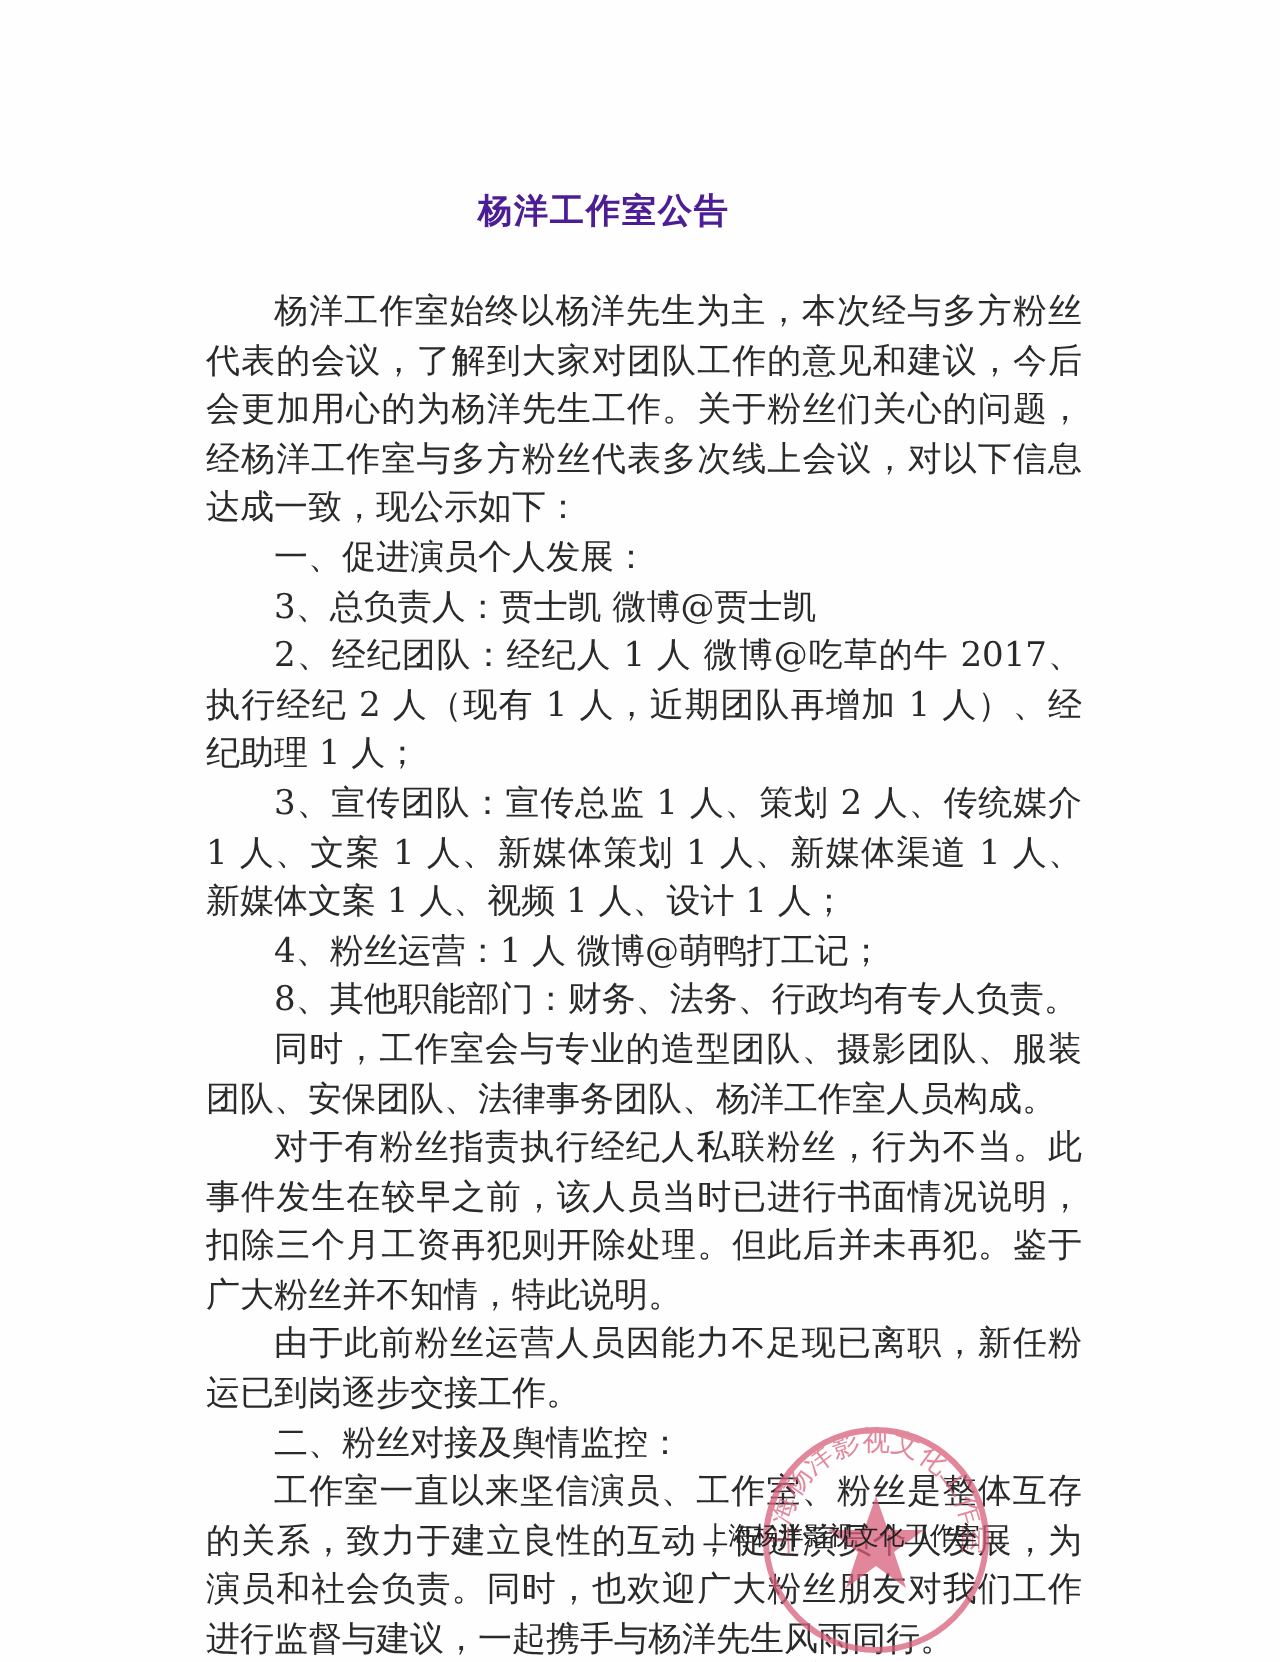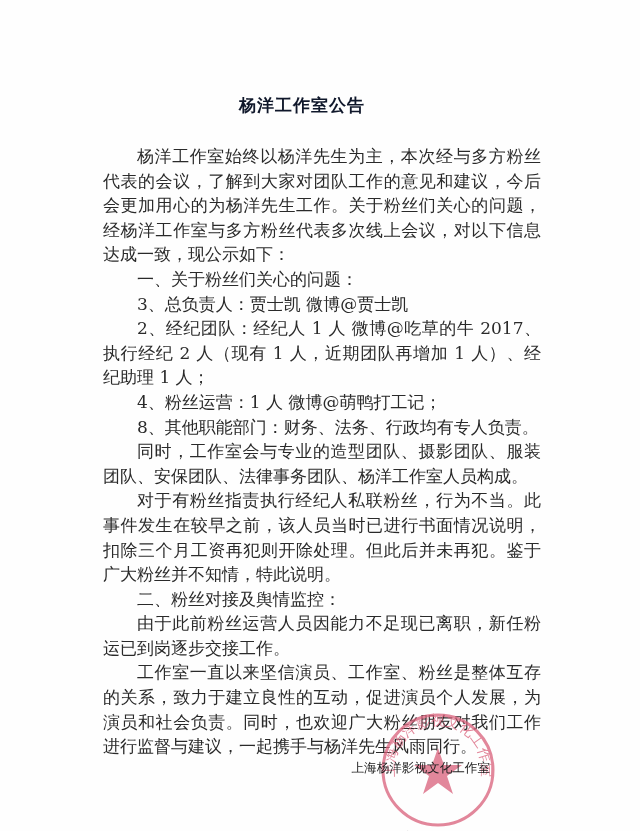--- a/index.html
+++ b/index.html
@@ -8,21 +8,21 @@
     background: #fefefe;
     position: relative;
     font-family: "DejaVu Serif", "Liberation Serif", serif;
     color: #2a2a2a;
   }
   .title {
     position: absolute; left: 0; width: 604px; top: 94px;
     text-align: center;
     font-family: Liberation Serif, serif;
     font-weight: bold; font-size: 17px; letter-spacing: 1px;
-    color: #0f172a;
+    color: #4c1d95;
   }
   .body {
     position: absolute; left: 103px; width: 438px; top: 144px;
     font-size: 17px; line-height: 24.6px;
     text-align: justify;
   }
   .p { margin: 0; text-indent: 2em; }
   .sig {
     position: absolute; left: 340px; width: 150px;
     text-align: right; font-size: 12.6px; color: #222;
@@ -32,29 +32,30 @@
     opacity: 0.75;
   }
 </style>
 </head>
 <body>
 
 <div class="title">杨洋工作室公告</div>
 
 <div class="body">
   <p class="p">杨洋工作室始终以杨洋先生为主，本次经与多方粉丝代表的会议，了解到大家对团队工作的意见和建议，今后会更加用心的为杨洋先生工作。关于粉丝们关心的问题，经杨洋工作室与多方粉丝代表多次线上会议，对以下信息达成一致，现公示如下：</p>
-  <p class="p">一、关于粉丝们关心的问题：</p>
+  <p class="p">一、促进演员个人发展：</p>
   <p class="p">3、总负责人：贾士凯 微博@贾士凯</p>
   <p class="p">2、经纪团队：经纪人 1 人 微博@吃草的牛 2017、执行经纪 2 人（现有 1 人，近期团队再增加 1 人）、经纪助理 1 人；</p>
+  <p class="p">3、宣传团队：宣传总监 1 人、策划 2 人、传统媒介 1 人、文案 1 人、新媒体策划 1 人、新媒体渠道 1 人、新媒体文案 1 人、视频 1 人、设计 1 人；</p>
   <p class="p">4、粉丝运营：1 人 微博@萌鸭打工记；</p>
   <p class="p">8、其他职能部门：财务、法务、行政均有专人负责。</p>
   <p class="p">同时，工作室会与专业的造型团队、摄影团队、服装团队、安保团队、法律事务团队、杨洋工作室人员构成。</p>
   <p class="p">对于有粉丝指责执行经纪人私联粉丝，行为不当。此事件发生在较早之前，该人员当时已进行书面情况说明，扣除三个月工资再犯则开除处理。但此后并未再犯。鉴于广大粉丝并不知情，特此说明。</p>
+  <p class="p">由于此前粉丝运营人员因能力不足现已离职，新任粉运已到岗逐步交接工作。</p>
   <p class="p">二、粉丝对接及舆情监控：</p>
-  <p class="p">由于此前粉丝运营人员因能力不足现已离职，新任粉运已到岗逐步交接工作。</p>
   <p class="p">工作室一直以来坚信演员、工作室、粉丝是整体互存的关系，致力于建立良性的互动，促进演员个人发展，为演员和社会负责。同时，也欢迎广大粉丝朋友对我们工作进行监督与建议，一起携手与杨洋先生风雨同行。</p>
 </div>
 
 <svg class="stamp" viewBox="0 0 120 120">
   <defs>
     <path id="arcPath" d="M 18 72 A 44 44 0 1 1 102 72"></path>
   </defs>
   <circle cx="60" cy="60" r="55" fill="none" stroke="#d9607a" stroke-width="3"></circle>
   <polygon points="60,38 66,55 84,55 69,66 75,84 60,73 45,84 51,66 36,55 54,55" fill="#d9607a"></polygon>
   <text font-size="14" fill="#d9607a" font-family="DejaVu Sans, sans-serif">

